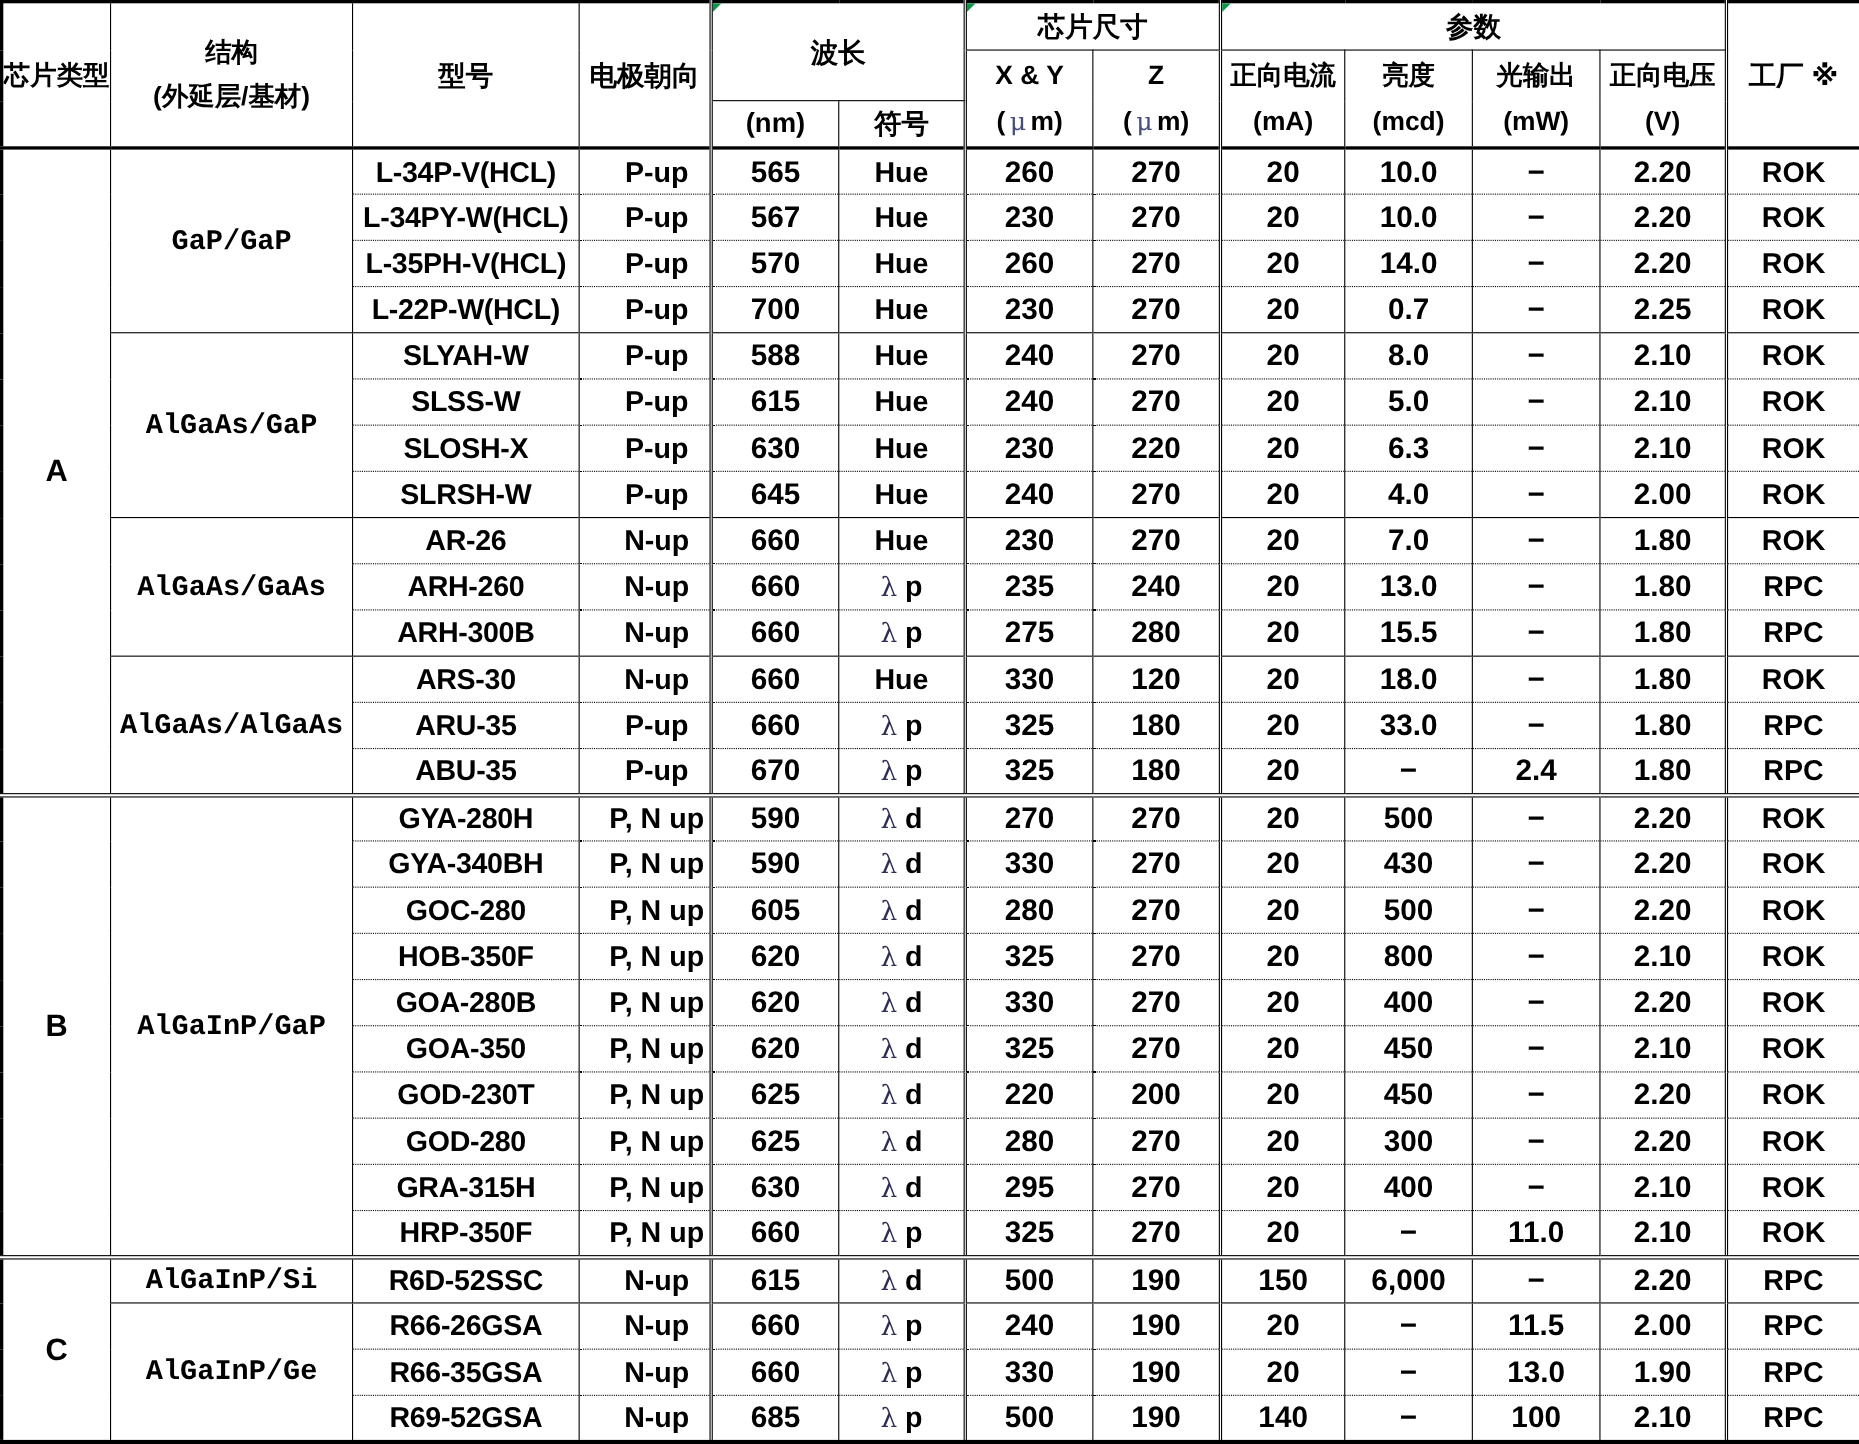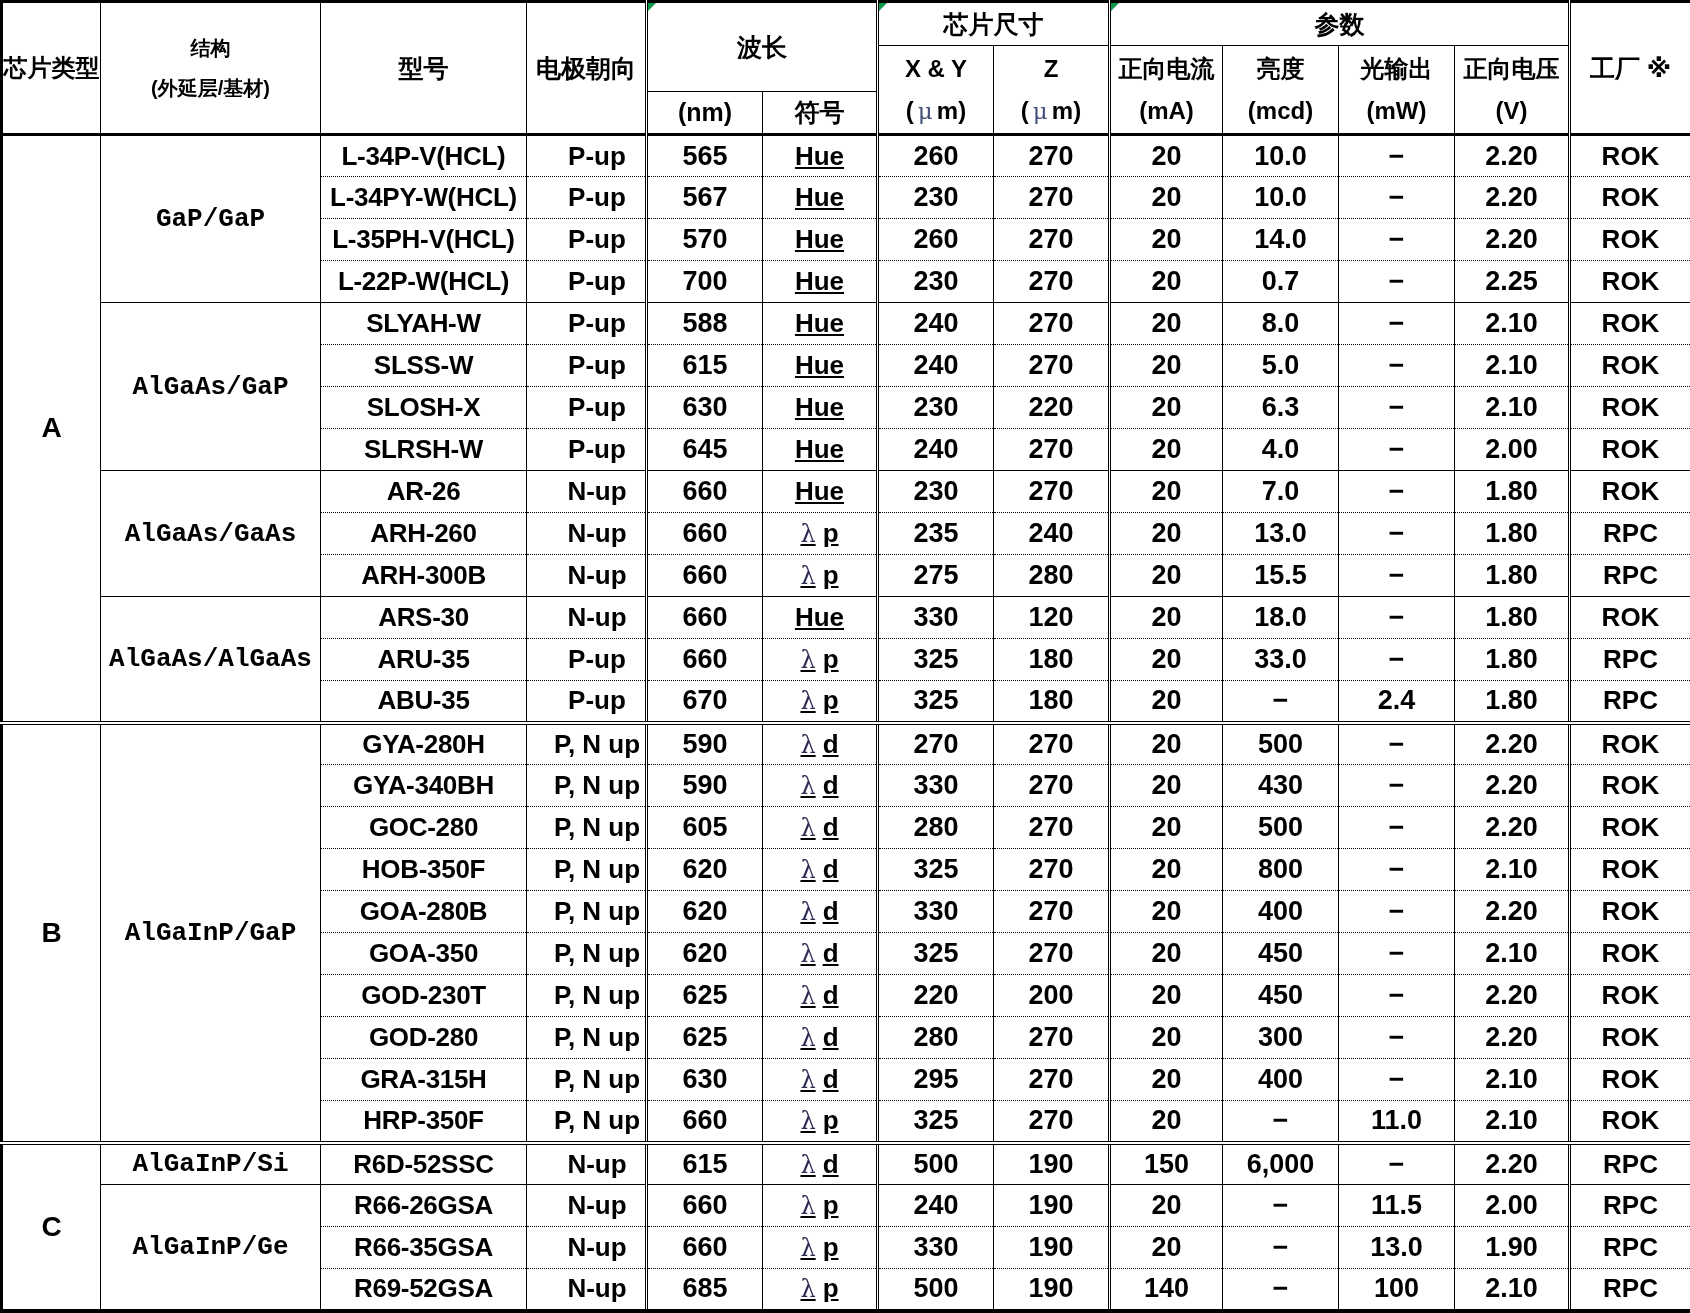--- a/index.html
+++ b/index.html
@@ -20,27 +20,27 @@
   tbody tr.grp-start td { border-top:1px solid #000; }
   tbody tr.row-dot  td { border-top:1px dotted #000; }
   tbody tr.sec-start td { border-top:4px double #000; }
   
   tr.h1 { height:44px; } tr.h2 { height:46px; } tr.h3 { height:43px; }
   tbody tr { height:42px; }
   
   thead th { font-size:24px; }
   th.big { font-size:25px; }
   .two div { line-height:42px; }
-  th.c-struct div { line-height:40px; font-size:20px; }
+  th.c-struct div { line-height:40px; font-size:24px; }
   td.c-type { font-size:28px; }
   td.c-struct { font-size:26px;font-family:Liberation Mono, monospace; }
   td.c-model { font-size:26px; letter-spacing:-0.3px;text-align:center; }
   td.c-elec { font-size:26px;padding-left:22px; }
   td.num { font-size:27px; }
-  td.c-sym { font-size:26px;text-decoration:underline; }
+  td.c-sym { font-size:26px; }
   td.c-fac { font-size:26px; }
   
   .mu  { font-family:"DejaVu Serif",serif; font-weight:400; font-size:23px;
          color:#44507a; padding:0 4px; }
   .lam { font-family:"DejaVu Serif",serif; font-weight:400; font-size:24px;
          color:#2e2e55; padding-right:7px; }
   
   th.gtri { position:relative; }
   th.gtri::before { content:""; position:absolute; top:0; left:0; width:0; height:0;
          border-top:8px solid #0a9748; border-right:8px solid transparent; }

